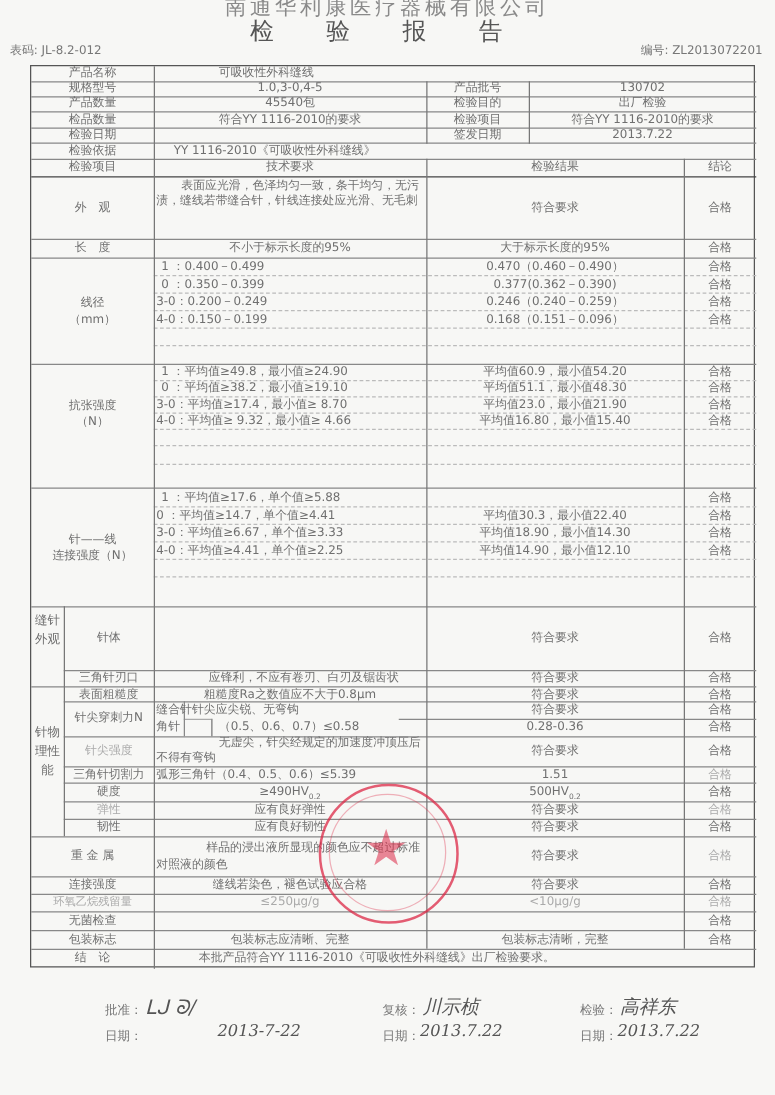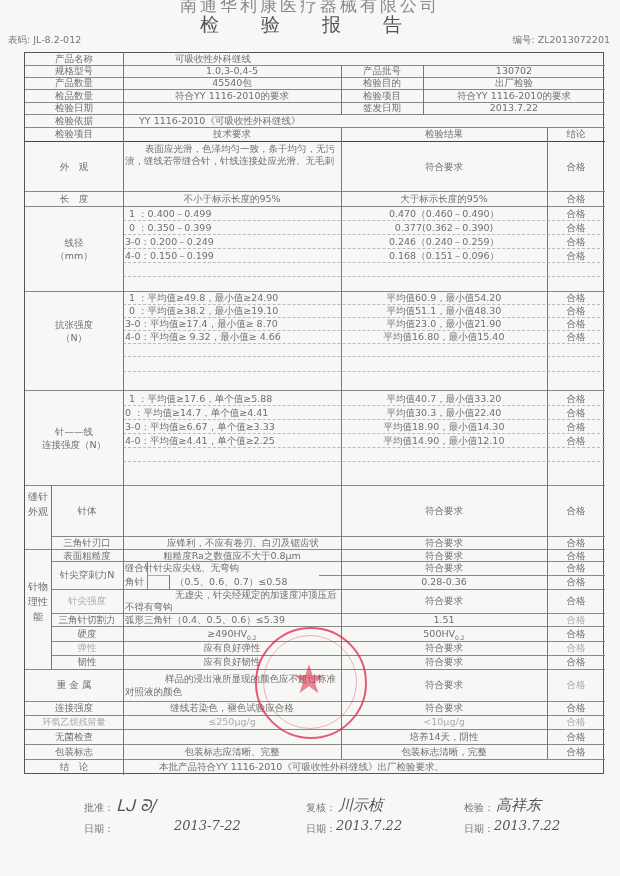--- a/index.html
+++ b/index.html
@@ -163,21 +163,20 @@
   <div class="c" style="left:100px;top:265px">3-0：平均值≥17.4，最小值≥ 8.70</div>
   <div class="c ctr" style="left:316px;width:206px;top:265px">平均值23.0，最小值21.90</div>
   <div class="c ctr" style="left:522px;width:58px;top:265px">合格</div>
   <div class="c" style="left:100px;top:278px">4-0：平均值≥ 9.32，最小值≥ 4.66</div>
   <div class="c ctr" style="left:316px;width:206px;top:278px">平均值16.80，最小值15.40</div>
   <div class="c ctr" style="left:522px;width:58px;top:278px">合格</div>
 
   <div class="c ctr" style="left:0;width:98px;top:373px">针——线</div>
   <div class="c ctr" style="left:0;width:98px;top:386px">连接强度（N）</div>
   <div class="c" style="left:104px;top:340px">1 ：平均值≥17.6，单个值≥5.88</div>
-  <div class="c ctr" style="left:316px;width:206px;top:340px">平均值40.7，最小值33.20</div>
   <div class="c ctr" style="left:522px;width:58px;top:340px">合格</div>
   <div class="c" style="left:100px;top:354px">0 ：平均值≥14.7，单个值≥4.41</div>
   <div class="c ctr" style="left:316px;width:206px;top:354px">平均值30.3，最小值22.40</div>
   <div class="c ctr" style="left:522px;width:58px;top:354px">合格</div>
   <div class="c" style="left:100px;top:368px">3-0：平均值≥6.67，单个值≥3.33</div>
   <div class="c ctr" style="left:316px;width:206px;top:368px">平均值18.90，最小值14.30</div>
   <div class="c ctr" style="left:522px;width:58px;top:368px">合格</div>
   <div class="c" style="left:100px;top:382px">4-0：平均值≥4.41，单个值≥2.25</div>
   <div class="c ctr" style="left:316px;width:206px;top:382px">平均值14.90，最小值12.10</div>
   <div class="c ctr" style="left:522px;width:58px;top:382px">合格</div>
@@ -242,21 +241,20 @@
   <div class="c ctr" style="left:98px;width:218px;top:649px">缝线若染色，褪色试验应合格</div>
   <div class="c ctr" style="left:316px;width:206px;top:649px">符合要求</div>
   <div class="c ctr" style="left:522px;width:58px;top:649px">合格</div>
 
   <div class="c ctr faint" style="left:0;width:98px;top:663px;font-size:9px">环氧乙烷残留量</div>
   <div class="c ctr faint" style="left:98px;width:218px;top:663px">≤250μg/g</div>
   <div class="c ctr faint" style="left:316px;width:206px;top:663px">&lt;10μg/g</div>
   <div class="c ctr faint" style="left:522px;width:58px;top:663px">合格</div>
 
   <div class="c ctr" style="left:0;width:98px;top:678px">无菌检查</div>
-  <div class="c ctr" style="left:316px;width:206px;top:678px">培养14天，阴性</div>
   <div class="c ctr" style="left:522px;width:58px;top:678px">合格</div>
 
   <div class="c ctr" style="left:0;width:98px;top:693px">包装标志</div>
   <div class="c ctr" style="left:316px;width:206px;top:693px">包装标志清晰，完整</div>
   <div class="c ctr" style="left:98px;width:218px;top:693px">包装标志应清晰、完整</div>
   <div class="c ctr" style="left:522px;width:58px;top:693px">合格</div>
 
   <div class="c ctr" style="left:0;width:98px;top:708px">结　论</div>
   <div class="c" style="left:134px;top:708px">本批产品符合YY 1116-2010《可吸收性外科缝线》出厂检验要求。</div>
 </div>

